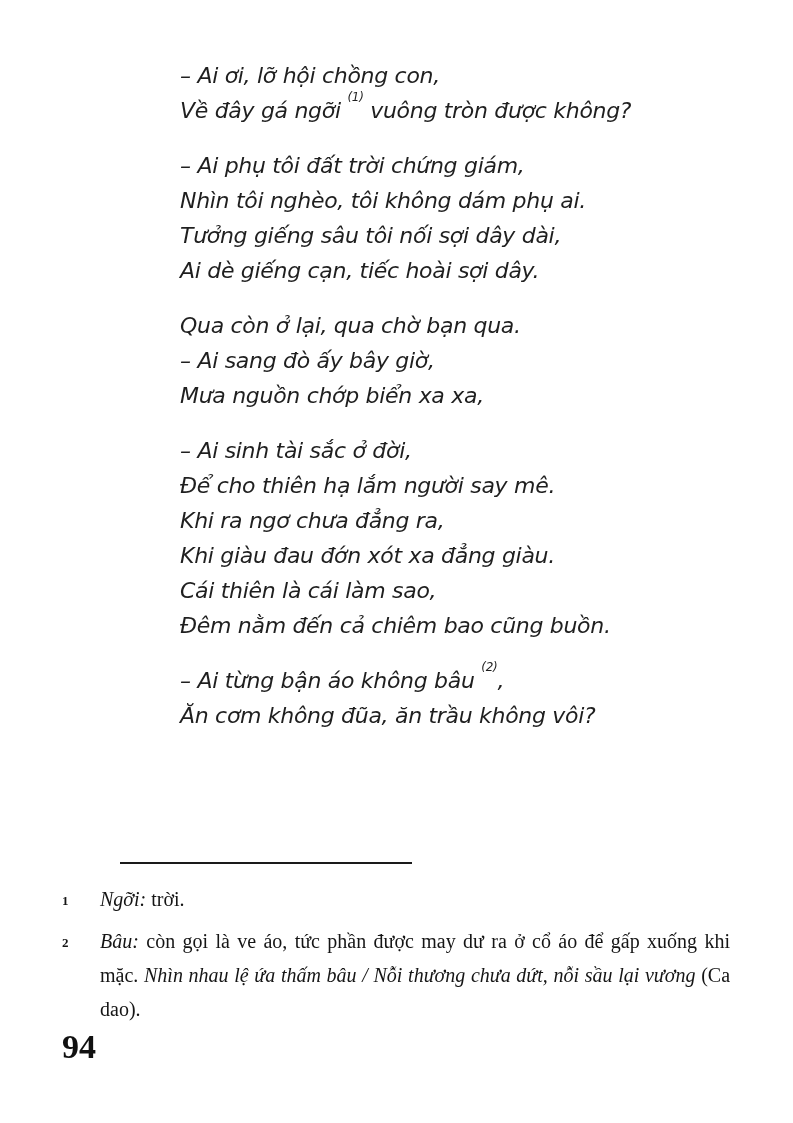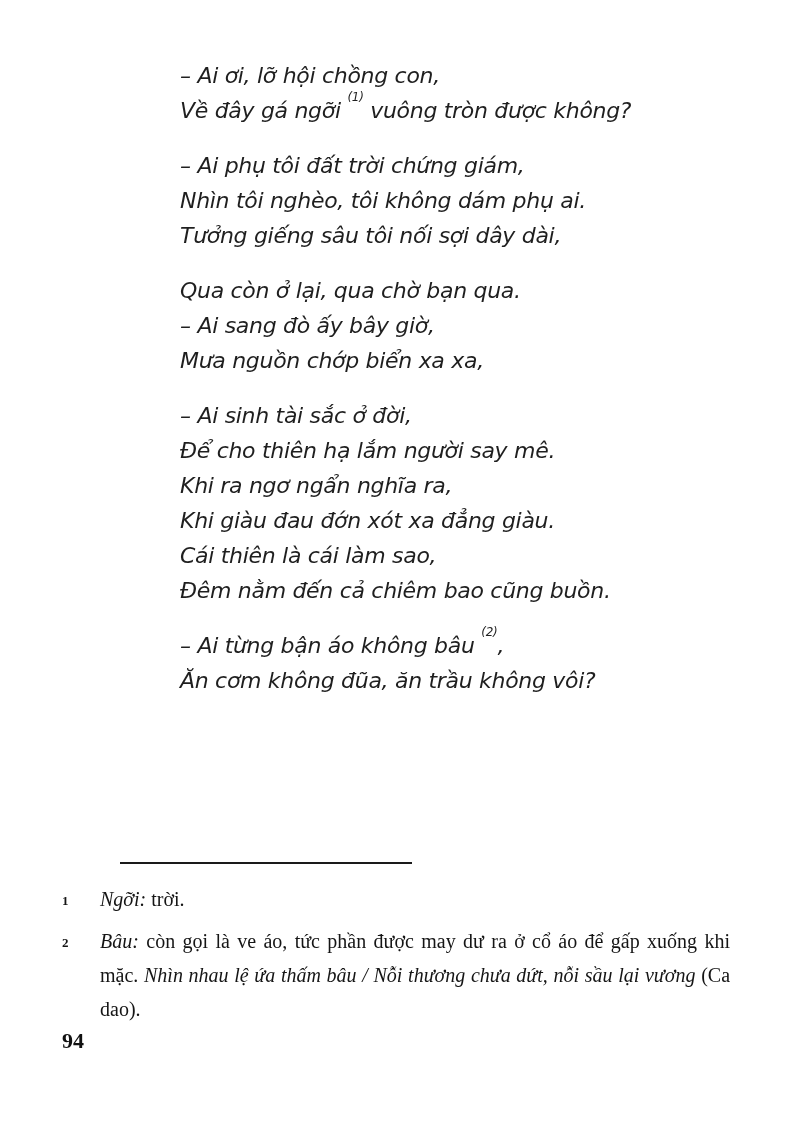--- a/index.html
+++ b/index.html
@@ -73,21 +73,21 @@
     flex: 1;
     text-align: justify;
   }
   .fn-term, .fn-quote {
     font-style: italic;
   }
   .page-number {
     position: absolute;
     left: 62px;
     top: 1028px;
-    font-size: 22px;
+    font-size: 34px;
     font-weight: bold;
     font-family: "Liberation Serif", serif;
     color: #111111;
   }
 </style>
 </head>
 <body>
 
 <div class="page">
 
@@ -95,32 +95,33 @@
 
     <div class="stanza">
       <div class="poem-line"><span>– Ai ơi, lỡ hội chồng con,</span></div>
       <div class="poem-line"><span>Về đây gá ngỡi </span><sup class="ref">(1)</sup><span> vuông tròn được không?</span></div>
     </div>
 
     <div class="stanza">
       <div class="poem-line"><span>– Ai phụ tôi đất trời chứng giám,</span></div>
       <div class="poem-line"><span>Nhìn tôi nghèo, tôi không dám phụ ai.</span></div>
       <div class="poem-line"><span>Tưởng giếng sâu tôi nối sợi dây dài,</span></div>
+      <div class="poem-line"><span>Ai dè giếng cạn, tiếc hoài sợi dây.</span></div>
     </div>
 
     <div class="stanza">
       <div class="poem-line"><span>Qua còn ở lại, qua chờ bạn qua.</span></div>
       <div class="poem-line"><span>– Ai sang đò ấy bây giờ,</span></div>
       <div class="poem-line"><span>Mưa nguồn chớp biển xa xa,</span></div>
     </div>
 
     <div class="stanza">
       <div class="poem-line"><span>– Ai sinh tài sắc ở đời,</span></div>
       <div class="poem-line"><span>Để cho thiên hạ lắm người say mê.</span></div>
-      <div class="poem-line"><span>Khi ra ngơ ngẩn nghĩa ra,</span></div>
+      <div class="poem-line"><span>Khi ra ngơ chưa đẳng ra,</span></div>
       <div class="poem-line"><span>Khi giàu đau đớn xót xa đẳng giàu.</span></div>
       <div class="poem-line"><span>Cái thiên là cái làm sao,</span></div>
       <div class="poem-line"><span>Đêm nằm đến cả chiêm bao cũng buồn.</span></div>
     </div>
 
     <div class="stanza">
       <div class="poem-line"><span>– Ai từng bận áo không bâu </span><sup class="ref">(2)</sup><span>,</span></div>
       <div class="poem-line"><span>Ăn cơm không đũa, ăn trầu không vôi?</span></div>
     </div>
 

